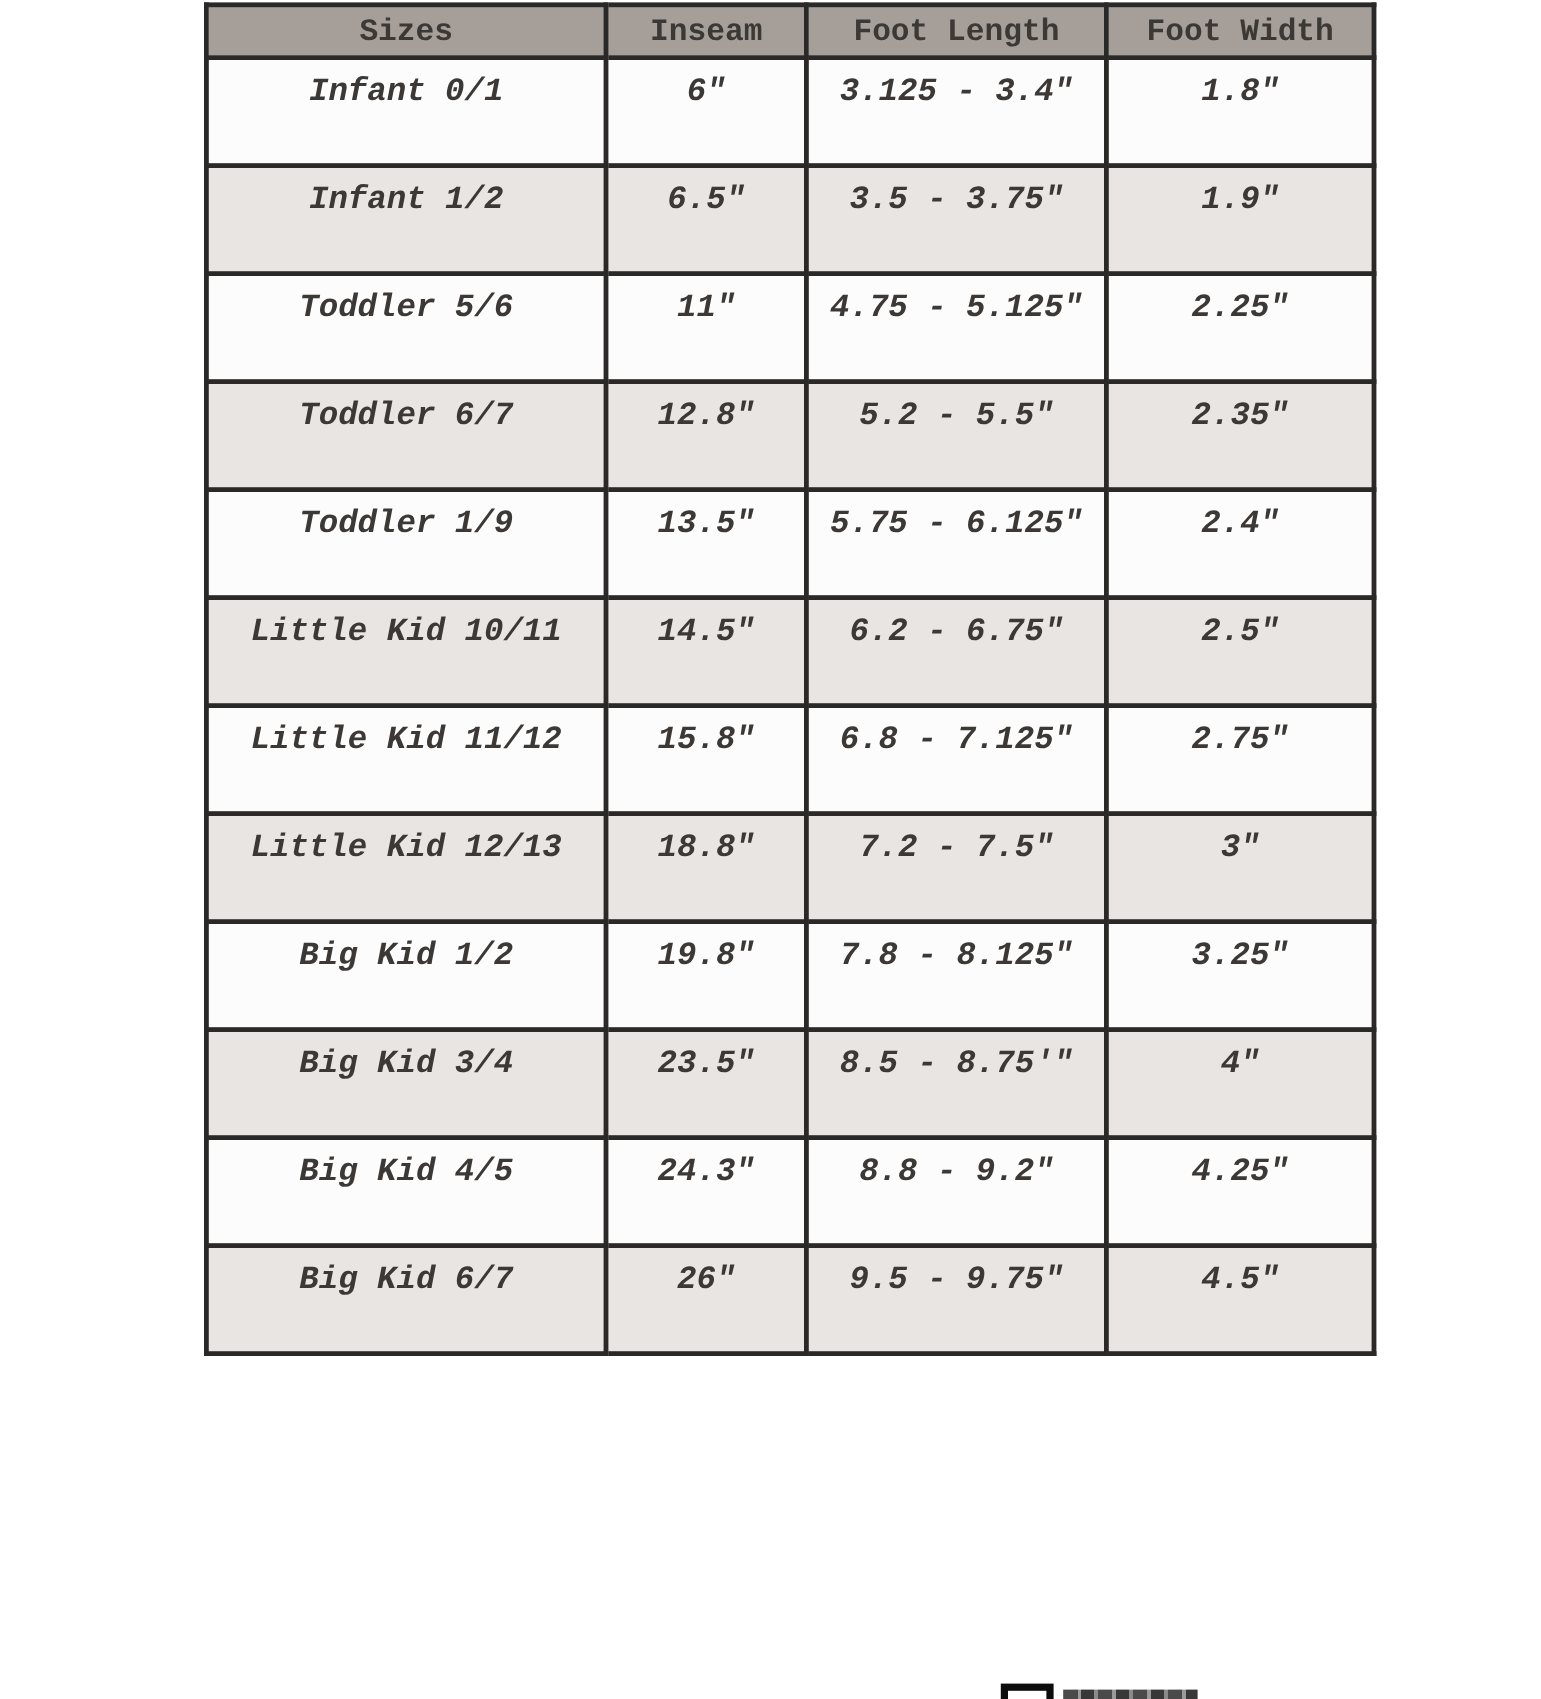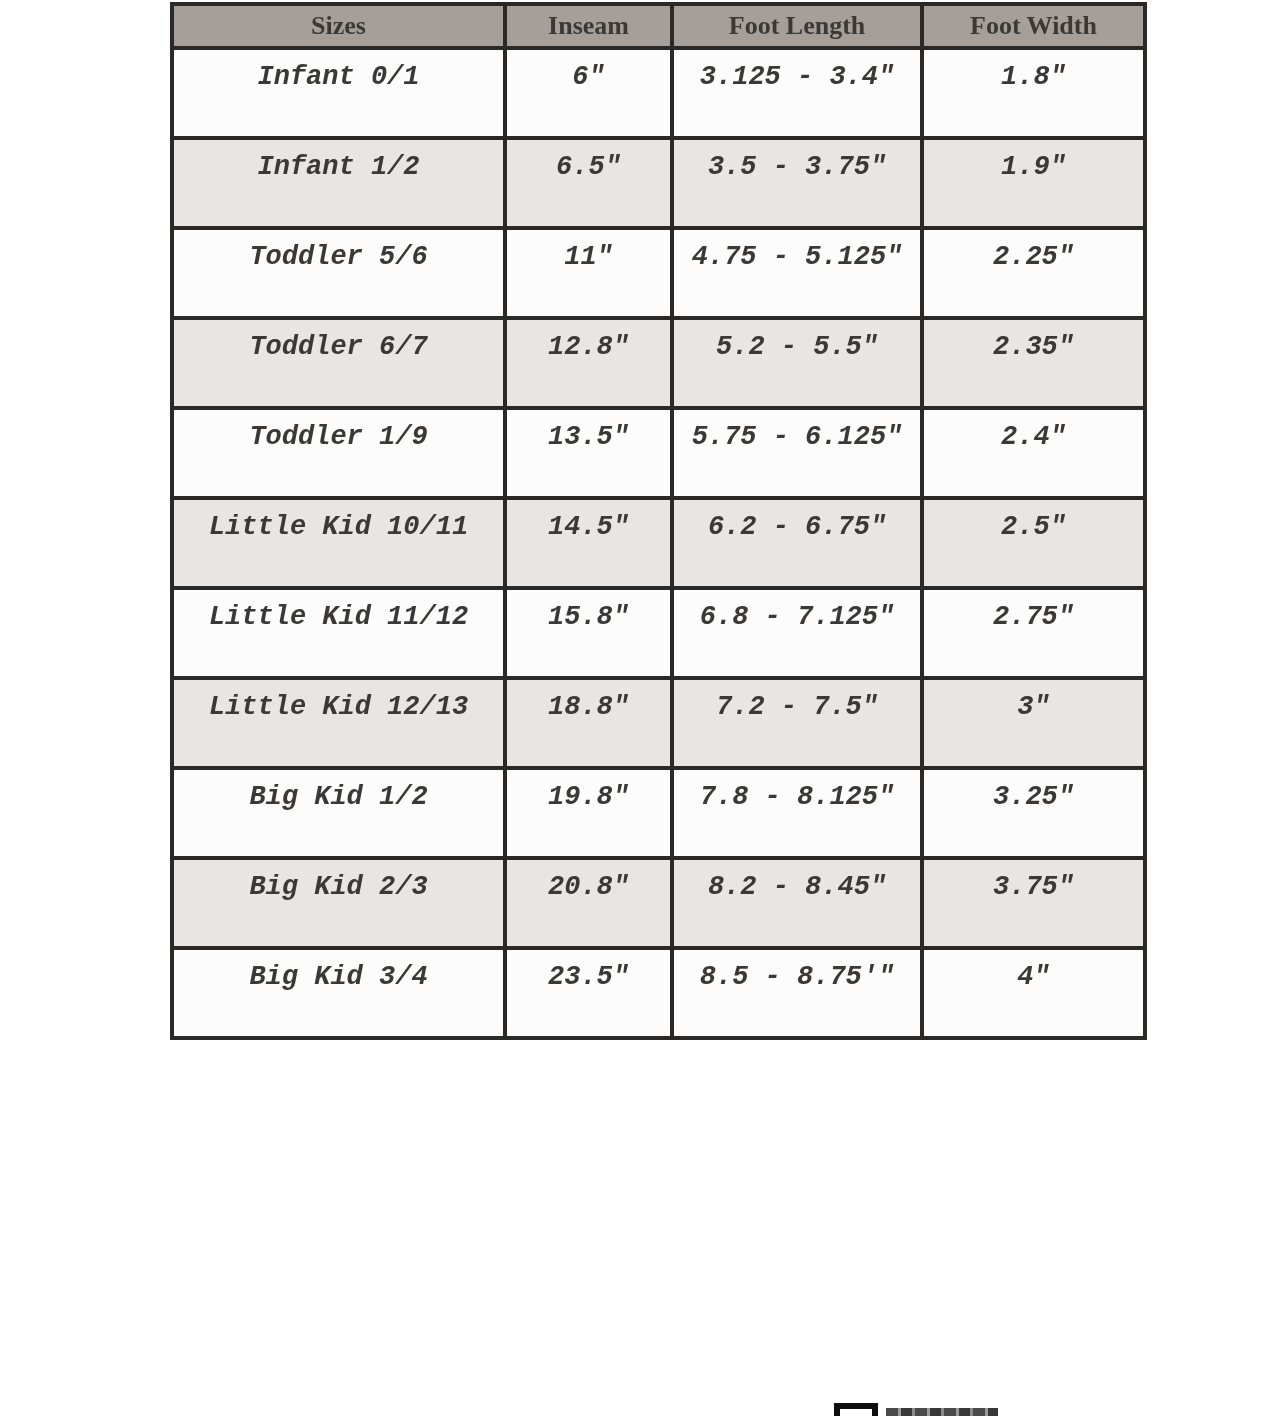--- a/index.html
+++ b/index.html
@@ -30,21 +30,20 @@
     font-weight: bold;
     overflow: hidden;
     white-space: nowrap;
   }
   .size-table th {
     height: 40px;
     background: #a69f99;
     font-size: 26px;
     vertical-align: middle;
     padding: 0;
-    font-family: Liberation Serif, serif;
   }
   .size-table td {
     height: 74px;
     font-size: 27px;
     vertical-align: top;
     padding: 12px 2px 0 2px;
     font-style: italic;
   }
   .size-table tbody tr:nth-child(odd) td  { background: #fcfcfc; }
   .size-table tbody tr:nth-child(even) td { background: #e8e5e2; }
@@ -144,30 +143,36 @@
         <td>7.2 - 7.5"</td>
         <td>3"</td>
       </tr>
       <tr>
         <td>Big Kid 1/2</td>
         <td>19.8"</td>
         <td>7.8 - 8.125"</td>
         <td>3.25"</td>
       </tr>
       <tr>
-        <td>Big Kid 2/3</td>
-        <td>20.8"</td>
-        <td>8.2 - 8.45"</td>
-        <td>3.75"</td>
-      </tr>
-      <tr>
         <td>Big Kid 3/4</td>
         <td>23.5"</td>
         <td>8.5 - 8.75'"</td>
         <td>4"</td>
+      </tr>
+      <tr>
+        <td>Big Kid 4/5</td>
+        <td>24.3"</td>
+        <td>8.8 - 9.2"</td>
+        <td>4.25"</td>
+      </tr>
+      <tr>
+        <td>Big Kid 6/7</td>
+        <td>26"</td>
+        <td>9.5 - 9.75"</td>
+        <td>4.5"</td>
       </tr>
     </tbody>
 </table>
 
 <div class="watermark">
   <span class="wm-square"></span>
   <span class="wm-marks"></span>
 </div>
 
 </body></html>

